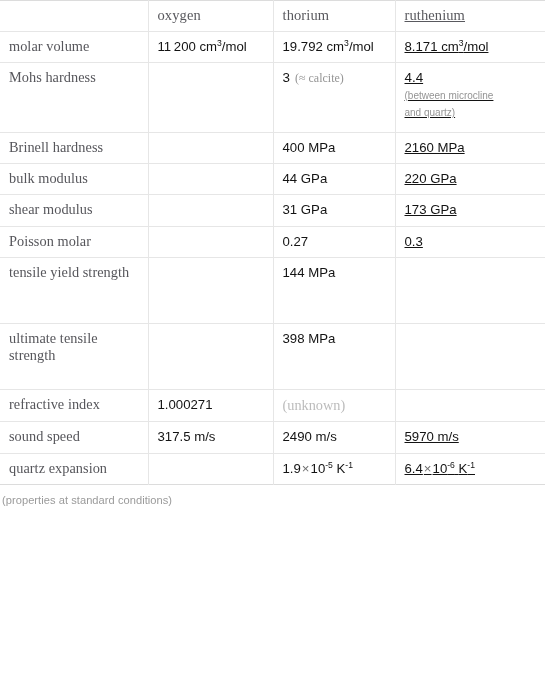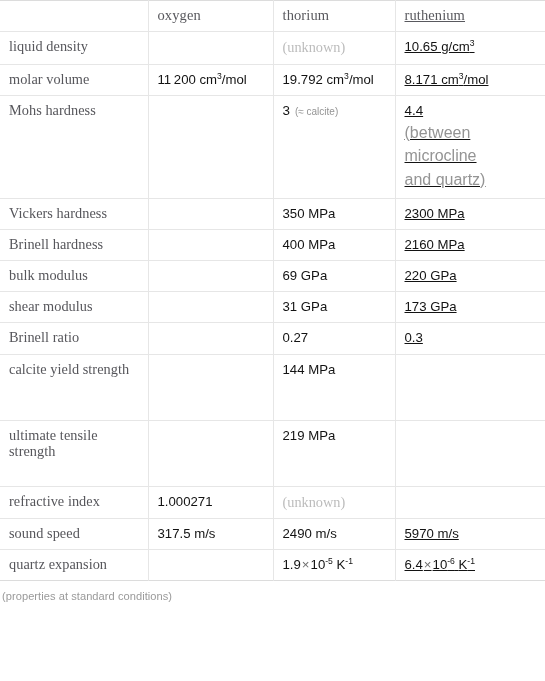--- a/index.html
+++ b/index.html
@@ -80,27 +80,27 @@
   }
   td.val sup {
     font-size: 8.6px;
     vertical-align: super;
     line-height: 0;
   }
   .nb { white-space: nowrap; }
   .times { color: #6f6f6f; padding: 0 1px; }
   .note {
     font-family: "Liberation Sans", sans-serif;
-    font-size: 16px;
+    font-size: 10px;
     color: #949494;
     line-height: 1.45;
   }
   .note-inline {
-    font-family: Liberation Sans, sans-serif;
-    font-size: 10px;
+    font-family: Liberation Serif, serif;
+    font-size: 12px;
     color: #949494;
     margin-left: 5px;
   }
   .noteblock { display: block; margin-top: 2px; }
   .mohs-num { font-size: 13.4px; }
   .footer {
     font-family: "Liberation Sans", sans-serif;
     font-size: 11.1px;
     color: #9a9a9a;
     padding: 9px 2px 0 2px;
@@ -127,88 +127,76 @@
         <th class="blank"></th>
         <th>oxygen</th>
         <th>thorium</th>
         <th>ruthenium</th>
       </tr>
     </thead>
 
     <tbody>
 
 
-      <tr>
-        <td class="label">liquid density</td>
-        <td class="val"></td>
-        <td class="val"><span class="unknown">(unknown)</span></td>
-        <td class="val"><span class="nb">10.65 g/cm<sup>3</sup></span></td>
-      </tr>
 
       <tr>
         <td class="label">molar volume</td>
         <td class="val"><span class="nb">11 200 cm<sup>3</sup>/mol</span></td>
         <td class="val"><span class="nb">19.792 cm<sup>3</sup>/mol</span></td>
         <td class="val"><span class="nb">8.171 cm<sup>3</sup>/mol</span></td>
       </tr>
 
       <tr class="r-mohs">
         <td class="label">Mohs hardness</td>
         <td class="val"></td>
         <td class="val"><span class="mohs-num">3</span><span class="note-inline">(≈ calcite)</span></td>
         <td class="val"><span class="mohs-num">4.4</span><span class="note noteblock">(between microcline</span><span class="note">and quartz)</span></td>
       </tr>
 
-      <tr>
-        <td class="label">Vickers hardness</td>
-        <td class="val"></td>
-        <td class="val">350 MPa</td>
-        <td class="val">2300 MPa</td>
-      </tr>
 
       <tr>
         <td class="label">Brinell hardness</td>
         <td class="val"></td>
         <td class="val">400 MPa</td>
         <td class="val">2160 MPa</td>
       </tr>
 
       <tr>
         <td class="label">bulk modulus</td>
         <td class="val"></td>
-        <td class="val">69 GPa</td>
+        <td class="val">44 GPa</td>
         <td class="val">220 GPa</td>
       </tr>
 
       <tr>
         <td class="label">shear modulus</td>
         <td class="val"></td>
         <td class="val">31 GPa</td>
         <td class="val">173 GPa</td>
       </tr>
 
 
       <tr>
-        <td class="label">Brinell ratio</td>
+        <td class="label">Poisson molar</td>
         <td class="val"></td>
         <td class="val">0.27</td>
         <td class="val">0.3</td>
       </tr>
 
       <tr class="r-tall">
-        <td class="label">calcite yield strength</td>
+        <td class="label">tensile yield strength</td>
         <td class="val"></td>
         <td class="val">144 MPa</td>
         <td class="val"></td>
       </tr>
 
       <tr class="r-tall">
         <td class="label">ultimate tensile strength</td>
         <td class="val"></td>
-        <td class="val">219 MPa</td>
+        <td class="val">398 MPa</td>
         <td class="val"></td>
       </tr>
 
       <tr>
         <td class="label">refractive index</td>
         <td class="val">1.000271</td>
         <td class="val"><span class="unknown">(unknown)</span></td>
         <td class="val"></td>
       </tr>
 

